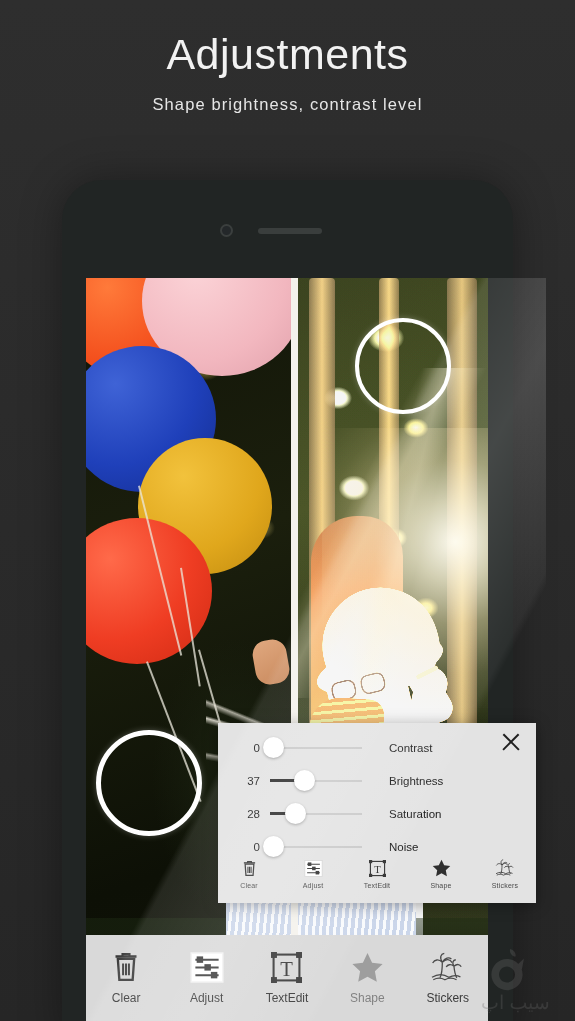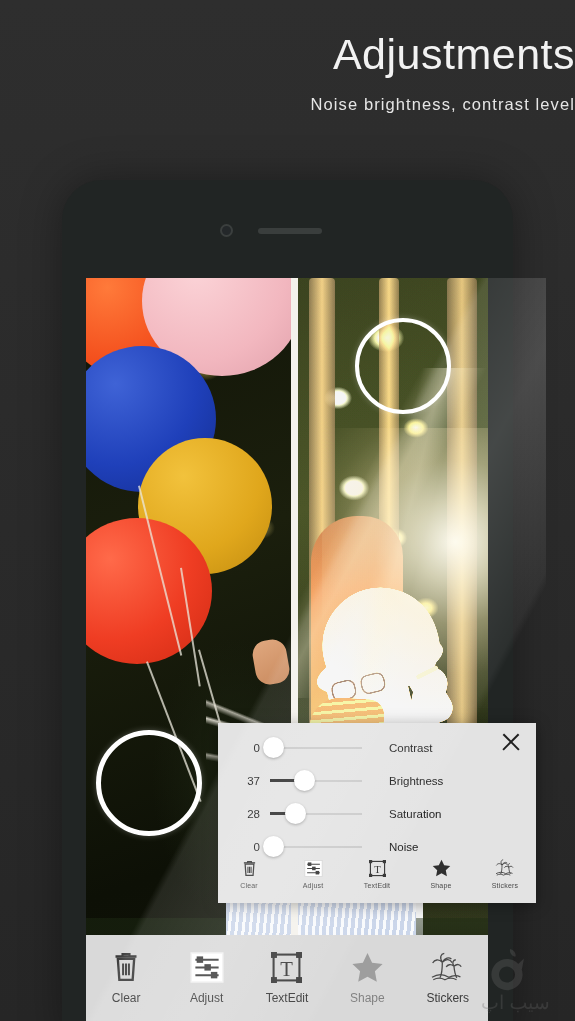--- a/index.html
+++ b/index.html
@@ -10,21 +10,21 @@
     overflow: hidden;
   }
   #root {
     position: relative;
     width: 575px; height: 1021px;
     background: linear-gradient(180deg, #2e2e2e 0%, #2b2b2b 40%, #262626 100%);
     overflow: hidden;
   }
 
   
-  .header { position: absolute; top: 0; left: 0; width: 575px; text-align: right; }
+  .header { position: absolute; top: 0; left: 0; width: 575px; text-align: center; }
   .title {
     margin-top: 30px;
     font-size: 43px;
     letter-spacing: 0.5px;
     color: #f2f2f2;
     font-weight: 300;
   }
   .subtitle {
     margin-top: 16px;
     font-size: 16.5px;
@@ -347,21 +347,21 @@
   }
   svg { display: block; }
 </style>
 </head>
 <body>
 
 <div id="root">
 
   <div class="header">
     <div class="title">Adjustments</div>
-    <div class="subtitle">Noise brightness, contrast level</div>
+    <div class="subtitle">Shape brightness, contrast level</div>
   </div>
 
   <div class="phone">
     <div class="cam"></div>
     <div class="speaker"></div>
   </div>
 
   <div class="screen">
     <div class="photo">
 

